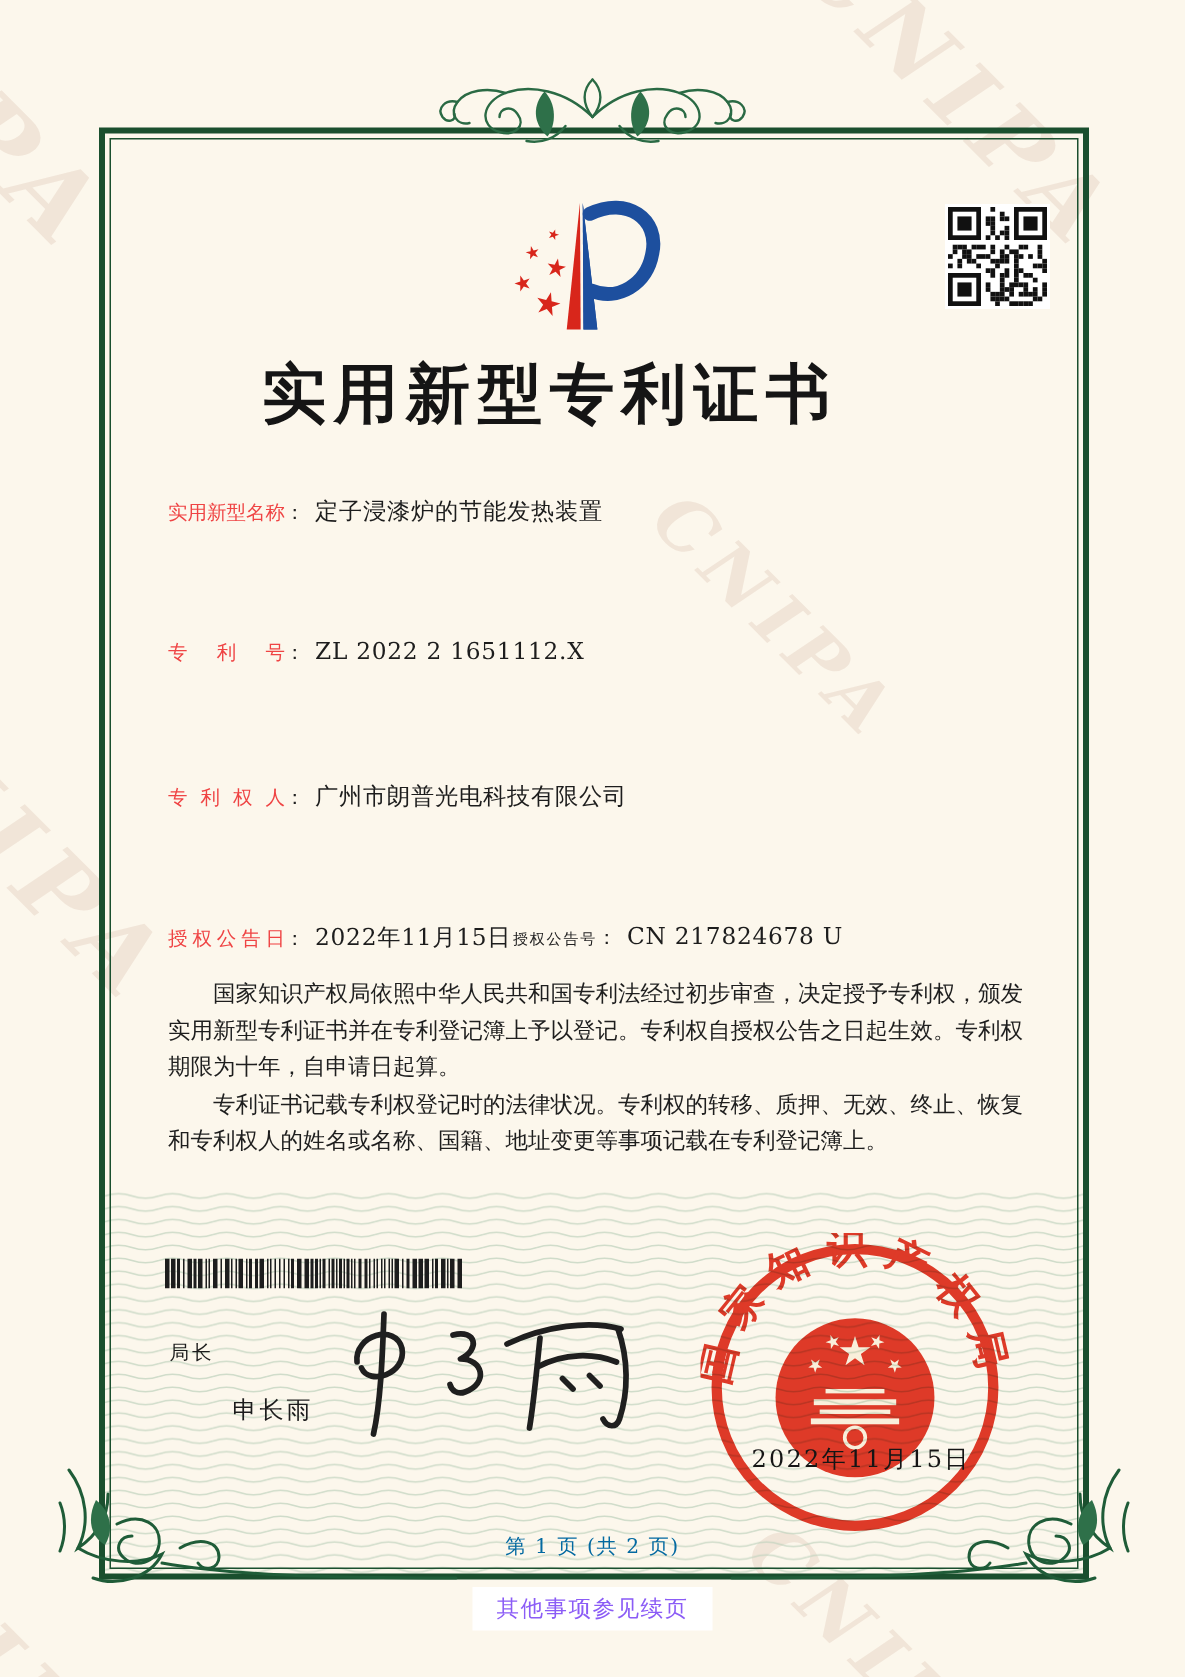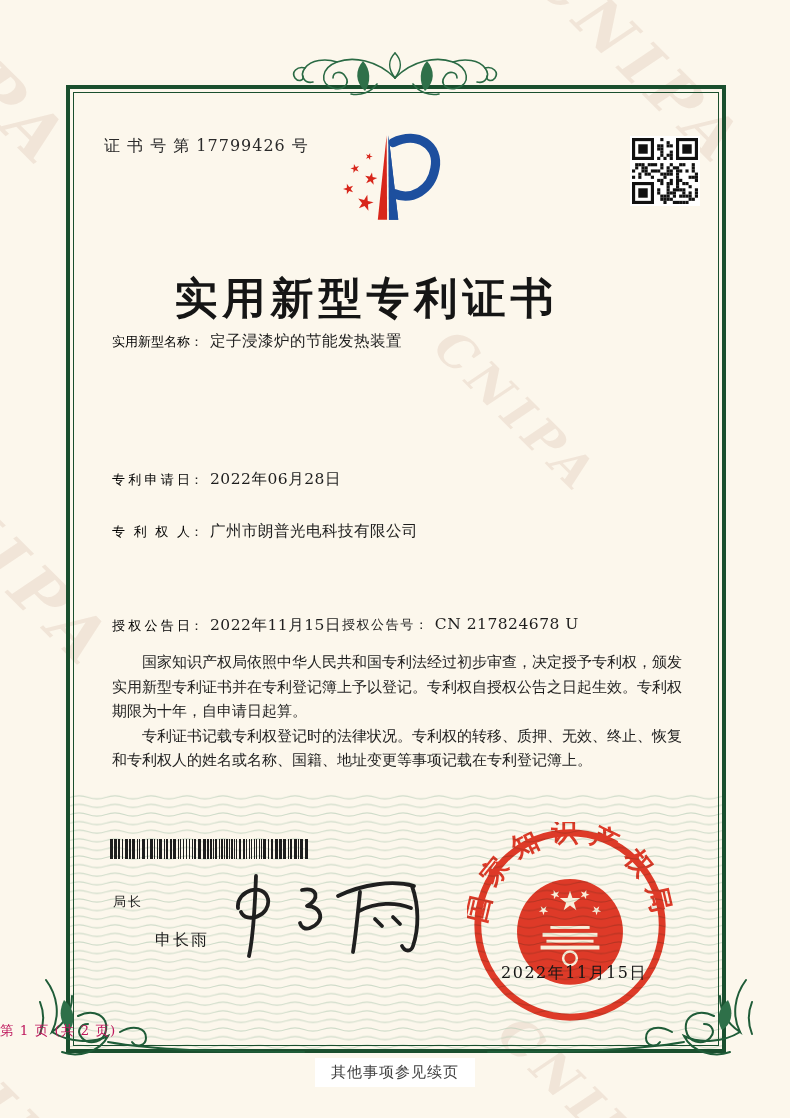--- a/index.html
+++ b/index.html
@@ -21,48 +21,48 @@
     border:4px solid #1a4f2e;box-sizing:border-box;}
   .frame-inner{position:absolute;left:3px;top:3px;right:3px;bottom:3px;
     border:1px solid #1a4f2e;}
   
   .waves{position:absolute;left:70px;top:793px;}
   
   .cert-no{position:absolute;left:104px;top:136px;font-size:16px;letter-spacing:1px;color:#2a2a2a;}
   .logo{position:absolute;left:330px;top:126px;}
   .qr{position:absolute;left:630px;top:136px;background:#fff;padding:2px;}
   .title{position:absolute;left:0;top:234px;width:733px;text-align:center;
-    font-size:43px;font-weight:bold;letter-spacing:5px;color:#151515;margin-top:36px;}
+    font-size:43px;font-weight:bold;letter-spacing:5px;color:#151515;}
   
   .frow{position:absolute;left:112px;width:566px;height:24px;font-size:15.5px;white-space:nowrap;}
-  .flabel{display:inline-block;width:78px;font-size:13px;color:#000000;
+  .flabel{display:inline-block;width:78px;font-size:13px;color:#ef4444;
     text-align:justify;text-align-last:justify;text-justify:inter-character;vertical-align:baseline;}
   .fcolon{font-size:13px;margin-right:7px;}
   .fvalue{font-size:15.5px;color:#1d1d1d;letter-spacing:.5px;}
   .grant{position:absolute;left:230px;top:0;}
-  .glabel{font-size:13px;letter-spacing:.12em;margin-top:20px;}
+  .glabel{font-size:10px;letter-spacing:.12em;margin-top:20px;}
   
   .paras{position:absolute;left:112px;top:650px;width:570px;font-size:15px;
     line-height:24.5px;text-align:justify;color:#1e1e1e;}
   .paras p{margin:0;text-indent:2em;}
   
   .barcode{position:absolute;left:110px;top:839px;}
   
   .director-title{position:absolute;left:113px;top:893px;font-size:13px;letter-spacing:2px;color:#1c1c1c;}
   .director-name{position:absolute;left:113px;top:930px;font-size:16px;letter-spacing:2px;color:#1c1c1c;margin-left:42px;}
   .signature{position:absolute;left:208px;top:866px;}
   
   .seal{position:absolute;left:467px;top:822px;opacity:.94;mix-blend-mode:multiply;}
   .seal-date{position:absolute;left:489px;top:963px;width:170px;font-size:16px;
     letter-spacing:1.5px;color:#151515;z-index:5;text-align:center;white-space:nowrap;}
   
-  .page-num{position:absolute;left:0;top:1022px;width:790px;text-align:left;
-    font-size:13.5px;letter-spacing:1px;color:#be185d;}
+  .page-num{position:absolute;left:0;top:1022px;width:790px;text-align:center;
+    font-size:13.5px;letter-spacing:1px;color:#0369a1;}
   .continuation{position:absolute;left:395px;top:1058px;transform:translateX(-50%);
-    background:#ffffff;padding:5px 16px;font-size:15px;letter-spacing:1px;color:#404040;white-space:nowrap;}
+    background:#ffffff;padding:5px 16px;font-size:15px;letter-spacing:1px;color:#8b5cf6;white-space:nowrap;}
   .orn{position:absolute;}
   svg{display:block;}
 </style>
 </head>
 <body>
 
 <svg width="0" height="0" style="position:absolute" aria-hidden="true">
   <defs>
     <path id="star" d="M0 -1 L0.2245 -0.309 L0.951 -0.309 L0.3633 0.118 L0.5878 0.809 L0 0.382 L-0.5878 0.809 L-0.3633 0.118 L-0.951 -0.309 L-0.2245 -0.309 Z"></path>
   </defs>
@@ -118,21 +118,20 @@
       <path d="M12 8 C 24 24, 26 44, 18 60 C 30 52, 38 40, 38 24"></path>
       <path d="M18 60 C 34 70, 58 72, 74 64 C 66 80, 44 86, 28 80"></path>
       <path d="M44 44 C 60 36, 74 44, 72 58 C 70 70, 56 74, 48 66 C 42 60, 46 52, 54 52"></path>
       <path d="M74 70 C 120 78, 180 80, 270 80"></path>
       <path d="M30 28 C 24 40, 26 52, 36 58 C 42 48, 40 36, 30 28 Z" fill="#2e7049" stroke="none"></path>
       <path d="M86 60 C 100 52, 112 56, 112 66 C 112 74, 102 76, 98 70"></path>
       <path d="M6 30 C 10 40, 10 52, 6 62"></path>
     </g>
   </svg>
 
-  <div class="cert-no">证 书 号 第 17799426 号</div>
 
   <svg class="logo" width="130" height="100" viewBox="0 0 140 100">
     <use href="#star" fill="#d8261b" transform="translate(42,29) scale(4) rotate(18)"></use>
     <use href="#star" fill="#d8261b" transform="translate(27,42) scale(5) rotate(-14)"></use>
     <use href="#star" fill="#d8261b" transform="translate(44,53) scale(7) rotate(10)"></use>
     <use href="#star" fill="#d8261b" transform="translate(20,64) scale(6) rotate(-18)"></use>
     <use href="#star" fill="#d8261b" transform="translate(38,79) scale(9) rotate(14)"></use>
     <path d="M61 6 L51.5 97 L61.5 97 Z" fill="#d8261b"></path>
     <path d="M63 6 L63.5 97 L73.5 97 Z" fill="#1d4f9e"></path>
     <path d="M63 6 L73.5 97 L63.5 97 Z" fill="#1d4f9e"></path>
@@ -264,22 +263,22 @@
       <rect x="46.5" y="62" width="3.1" height="3.1" fill="#111"></rect>
       <rect x="49.6" y="62" width="3.1" height="3.1" fill="#111"></rect>
       <rect x="52.7" y="62" width="3.1" height="3.1" fill="#111"></rect>
     </svg>
 
   <div class="title">实用新型专利证书</div>
 
   <div class="frow" style="top:331px">
     <span class="flabel">实用新型名称</span><span class="fcolon">：</span><span class="fvalue">定子浸漆炉的节能发热装置</span>
   </div>
-  <div class="frow" style="top:469px">
-    <span class="flabel">专利申请日</span><span class="fcolon">：</span><span class="fvalue">2022年06月28日</span>
+  <div class="frow" style="top:425px">
+    <span class="flabel">专利号</span><span class="fcolon">：</span><span class="fvalue">ZL 2022 2 1651112.X</span>
   </div>
   <div class="frow" style="top:521px">
     <span class="flabel">专利权人</span><span class="fcolon">：</span><span class="fvalue">广州市朗普光电科技有限公司</span>
   </div>
   <div class="frow" style="top:615px">
     <span class="flabel">授权公告日</span><span class="fcolon">：</span><span class="fvalue">2022年11月15日</span>
     <span class="grant">
       <span class="glabel">授权公告号</span><span class="fcolon">：</span><span class="fvalue">CN 217824678 U</span>
     </span>
   </div>

